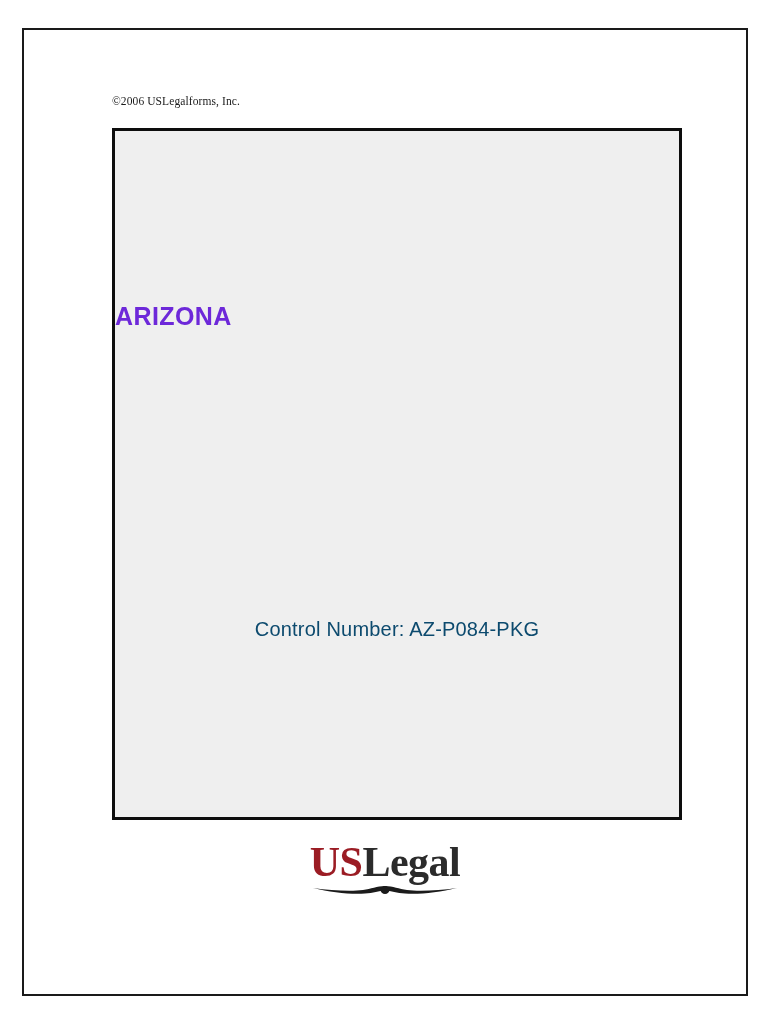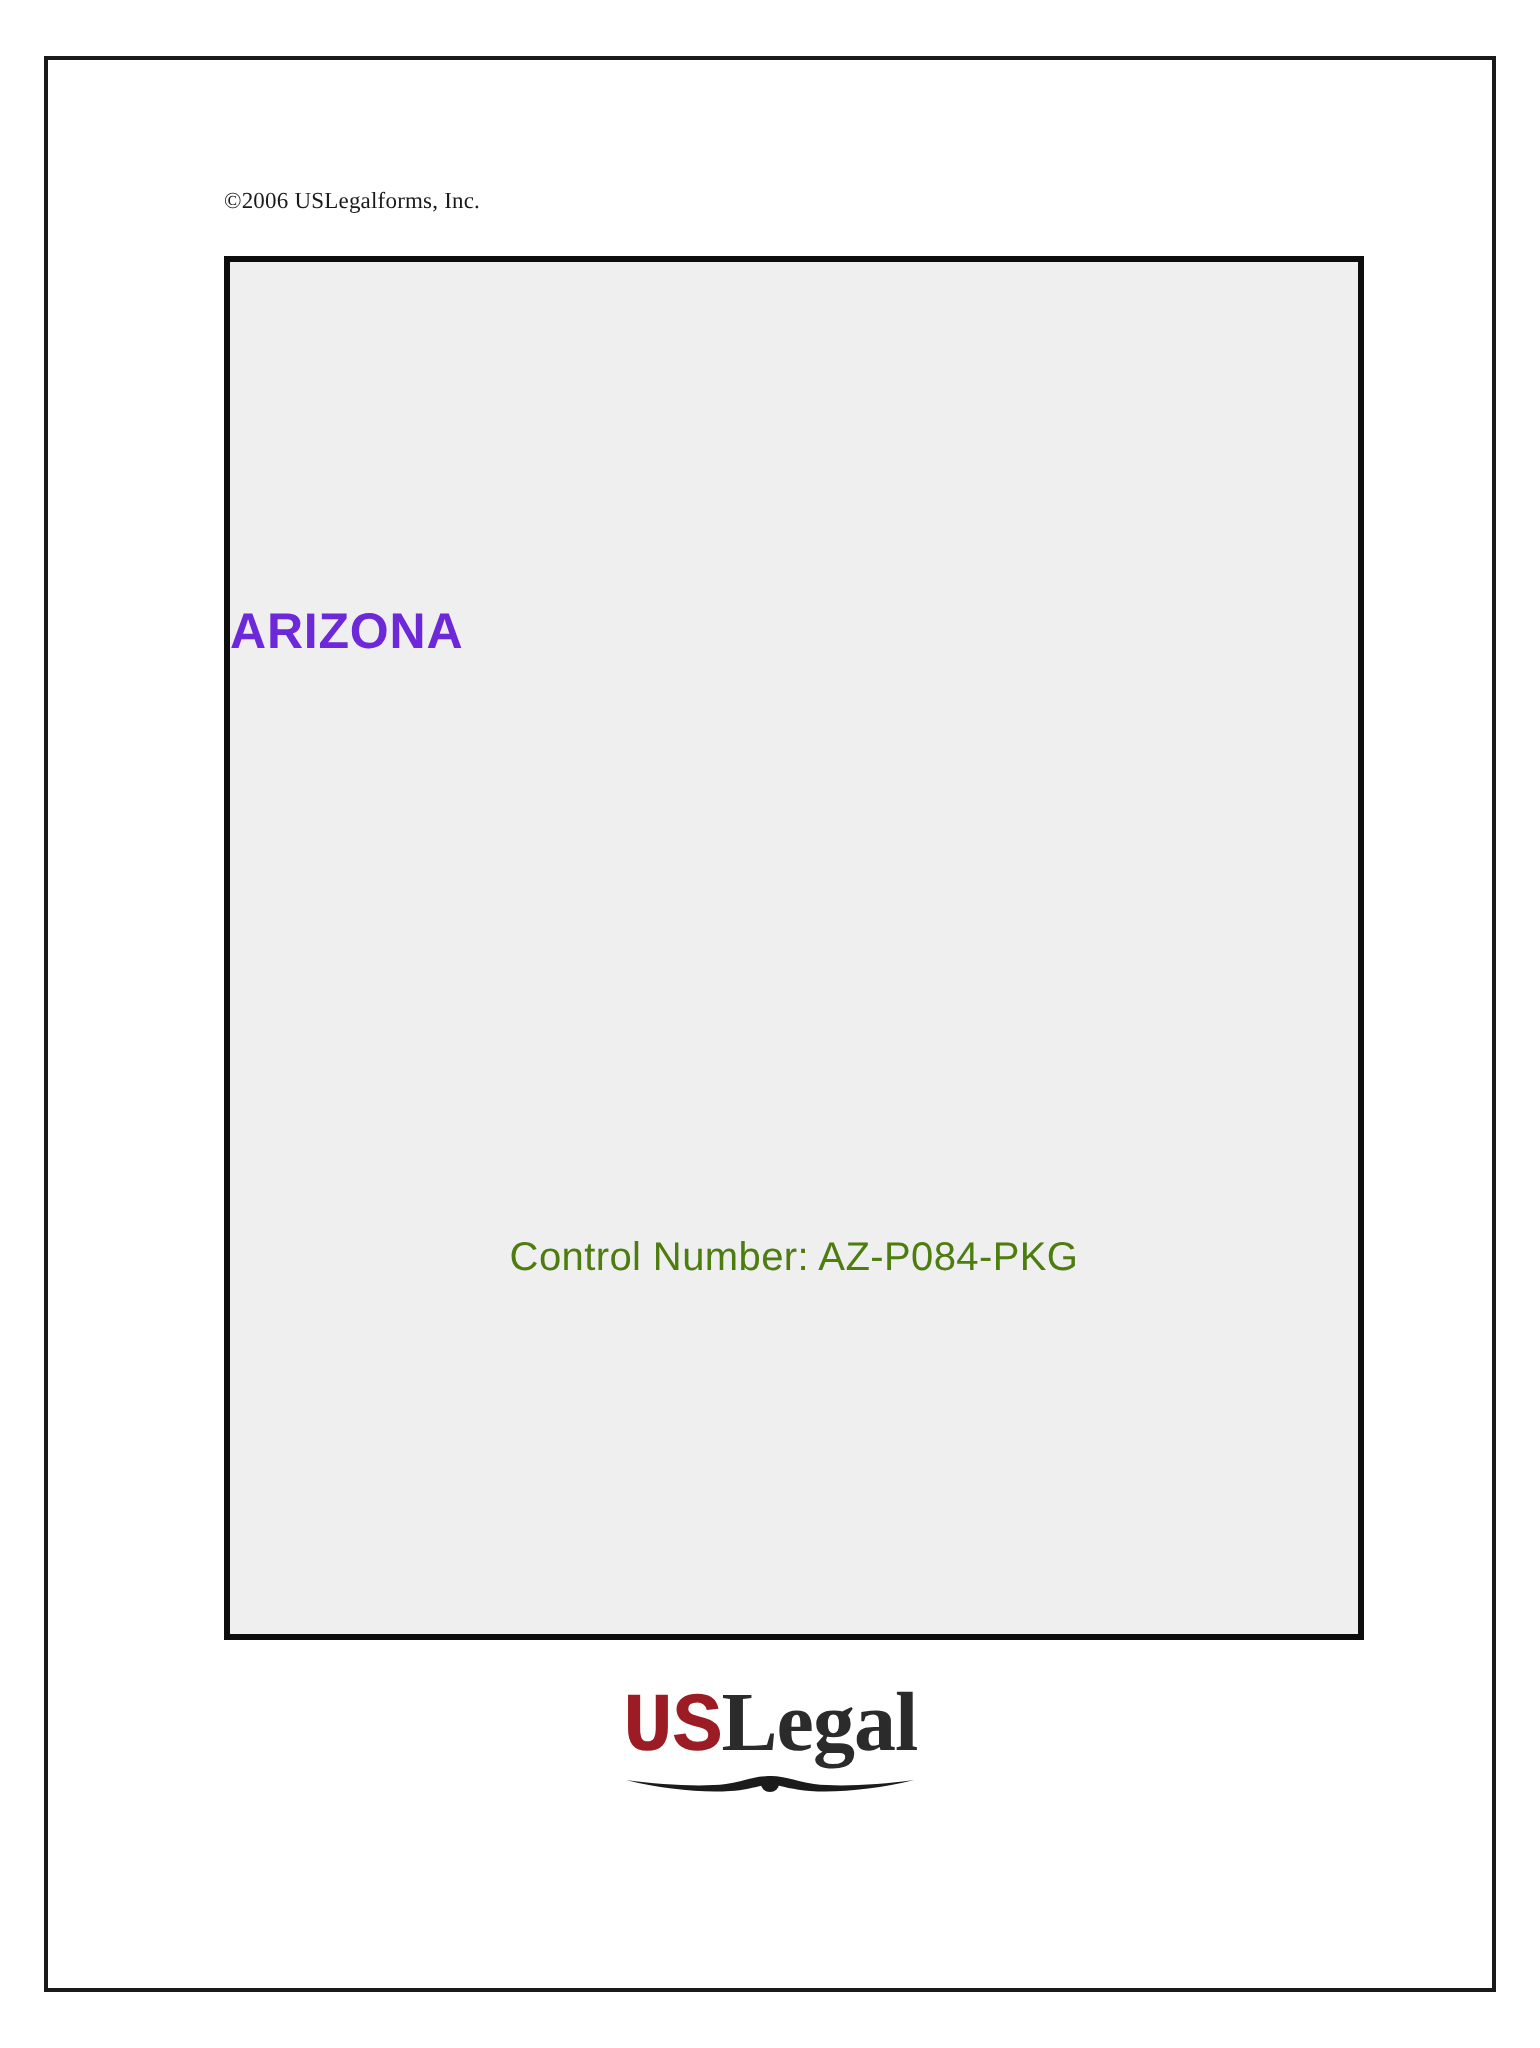--- a/index.html
+++ b/index.html
@@ -82,21 +82,21 @@
     letter-spacing: 0.2px;
   }
 
   .control-number {
     position: absolute;
     left: 0;
     right: 0;
     top: 487px;
     text-align: center;
     font-size: 20px;
-    color: #4d7c0f;
+    color: #0c4a6e;
     letter-spacing: 0.2px;
   }
 
   
   .logo {
     position: absolute;
     left: 0;
     right: 0;
     top: 810px;
     text-align: center;
@@ -105,21 +105,20 @@
     font-family: "Liberation Serif", serif;
     font-size: 42px;
     font-weight: bold;
     letter-spacing: -0.5px;
     line-height: 44px;
     color: #1b1b1b;
     display: inline-block;
   }
   .logo-us {
     color: #9b1c24;
-    font-family: Liberation Mono, monospace;
   }
   .logo-legal {
     color: #2b2b2b;
   }
   .logo-wing {
     display: block;
     margin: 1px auto 0 auto;
     width: 156px;
     height: 12px;
   }

